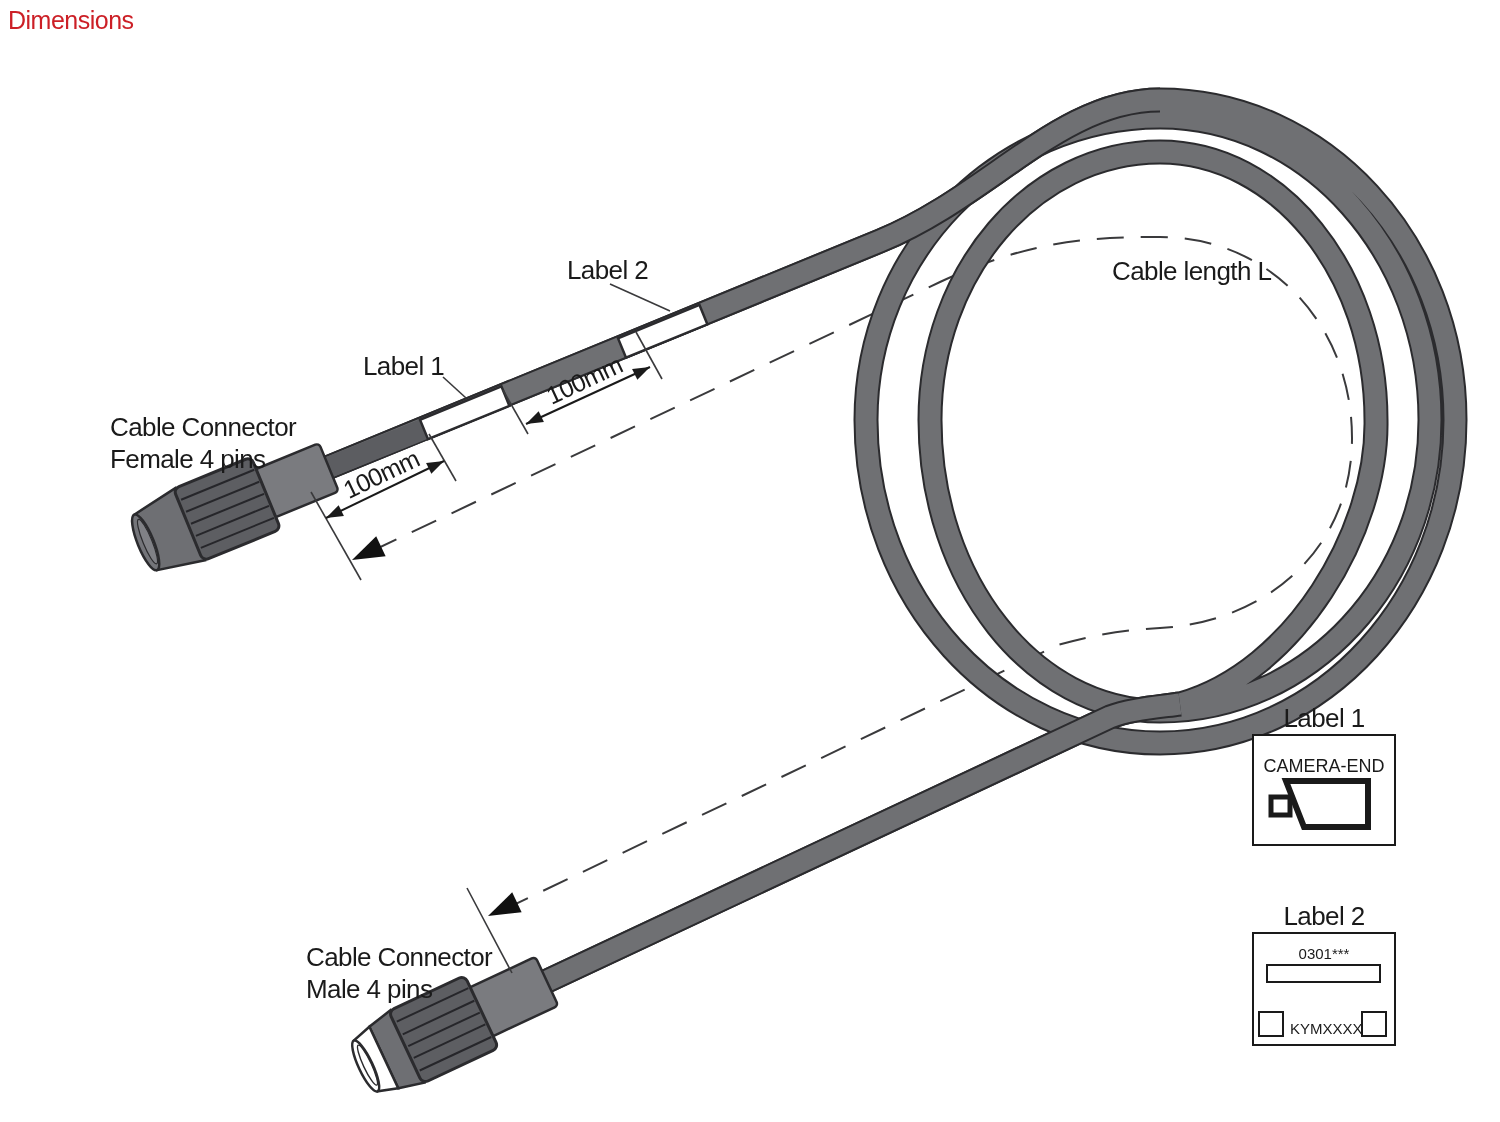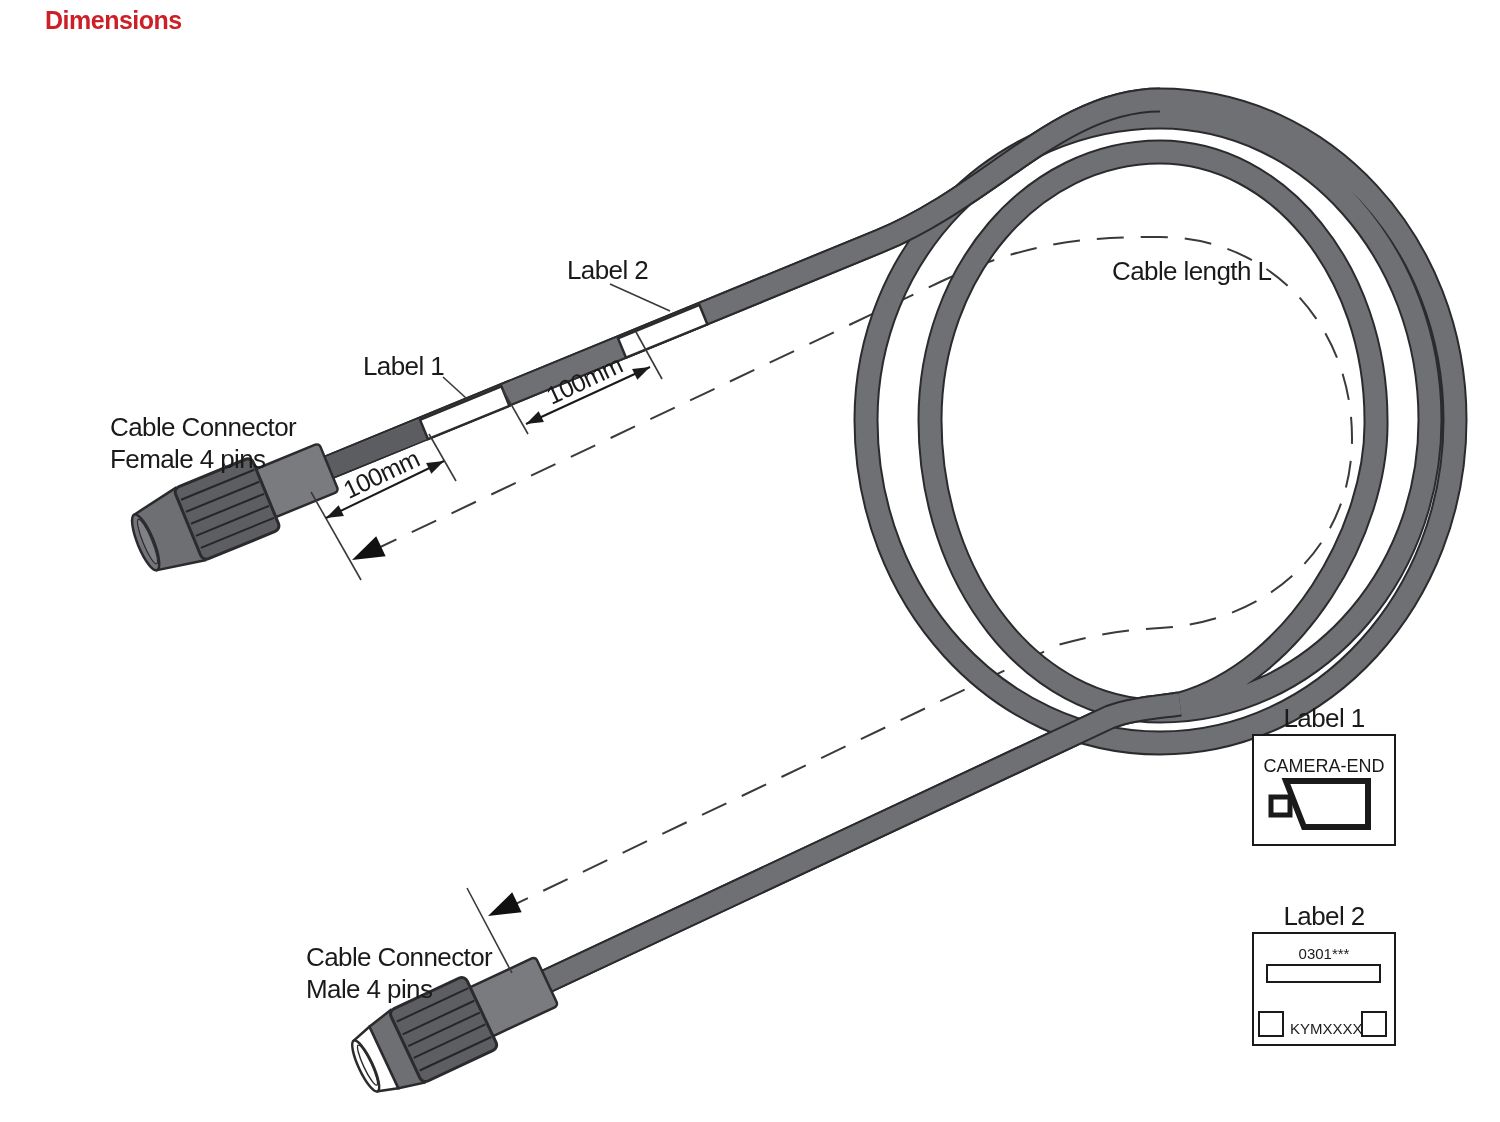--- a/index.html
+++ b/index.html
@@ -1,19 +1,19 @@
 <!DOCTYPE html>
 <html><head>
 <meta charset="utf-8">
 <style>
   html,body{margin:0;padding:0;background:#ffffff;}
   .page{position:relative;width:1500px;height:1122px;background:#ffffff;overflow:hidden;
         font-family:"Liberation Sans", sans-serif;}
-  .page-title{position:absolute;left:8px;top:6px;font-size:25px;font-weight:bold;
-        color:#cc1f26;letter-spacing:-0.5px;margin-left:37px;}
+  .page-title{position:absolute;left:8px;top:6px;font-size:25px;font-weight:normal;
+        color:#cc1f26;letter-spacing:-0.5px;}
   svg text{font-family:"Liberation Sans", sans-serif;fill:#1a1a1a;letter-spacing:-0.6px;}
   .ann{font-size:26px;}
   .dim{font-size:25px;}
   .boxtitle{font-size:26px;}
   .small{font-size:18px;letter-spacing:0;}
   .tiny{font-size:15px;letter-spacing:0;}
 </style>
 </head>
 <body>
 

